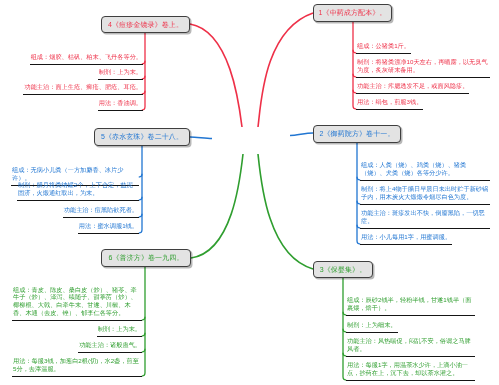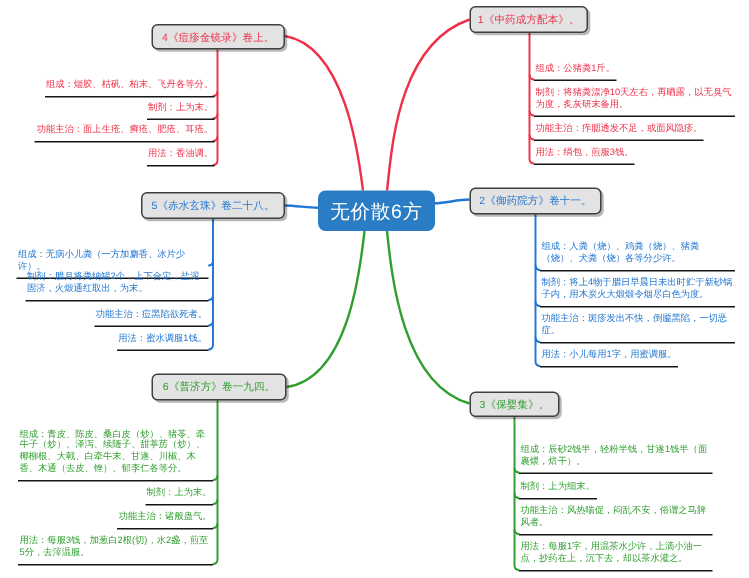--- a/index.html
+++ b/index.html
@@ -82,23 +82,20 @@
   <div class="node" style="left: 101px; top: 16px; width: 89px; height: 17px; color: rgb(238, 48, 72);">
     <span>4《痘疹金镜录》卷上。</span>
   </div>
   <div class="node" style="left: 94px; top: 128px; width: 96px; height: 18px; color: rgb(33, 118, 210);">
     <span>5《赤水玄珠》卷二十八。</span>
   </div>
   <div class="node" style="left: 101px; top: 249px; width: 90px; height: 18px; color: rgb(47, 158, 47);">
     <span>6《普济方》卷一九四。</span>
   </div>
 
-  <div class="center">
-    <span>无价散6方</span>
-  </div>
 
   <div id="leafholder">
       <div class="leafrow la" style="left: 356px; top: 42.2px; width: 134px; color: rgb(238, 48, 72);"><span class="txt" style="max-width: 134px;">组成：公猪粪1斤。</span></div>
       <div class="leafrow la" style="left: 356px; top: 58.4px; width: 134px; color: rgb(238, 48, 72);"><span class="txt" style="max-width: 134px;">制剂：将猪粪漂净10天左右，再晒露，以无臭气为度，炙灰研末备用。</span></div>
       <div class="leafrow la" style="left: 356px; top: 82.2px; width: 134px; color: rgb(238, 48, 72);"><span class="txt" style="max-width: 134px;">功能主治：痄腮透发不足，或面风隐疹。</span></div>
       <div class="leafrow la" style="left: 356px; top: 98.2px; width: 134px; color: rgb(238, 48, 72);"><span class="txt" style="max-width: 134px;">用法：绢包，煎服3钱。</span></div>
       <div class="leafrow la" style="left: 360px; top: 161.4px; width: 130px; color: rgb(33, 118, 210);"><span class="txt" style="max-width: 130px;">组成：人粪（烧）、鸡粪（烧）、猪粪（烧）、犬粪（烧）各等分少许。</span></div>
       <div class="leafrow la" style="left: 360px; top: 185.4px; width: 130px; color: rgb(33, 118, 210);"><span class="txt" style="max-width: 130px;">制剂：将上4物于腊日早晨日未出时贮于新砂锅子内，用木炭火大煅煅令烟尽白色为度。</span></div>
       <div class="leafrow la" style="left: 360px; top: 209.4px; width: 130px; color: rgb(33, 118, 210);"><span class="txt" style="max-width: 130px;">功能主治：斑疹发出不快，倒靥黑陷，一切恶症。</span></div>
       <div class="leafrow la" style="left: 360px; top: 233.2px; width: 130px; color: rgb(33, 118, 210);"><span class="txt" style="max-width: 130px;">用法：小儿每用1字，用蜜调服。</span></div>

